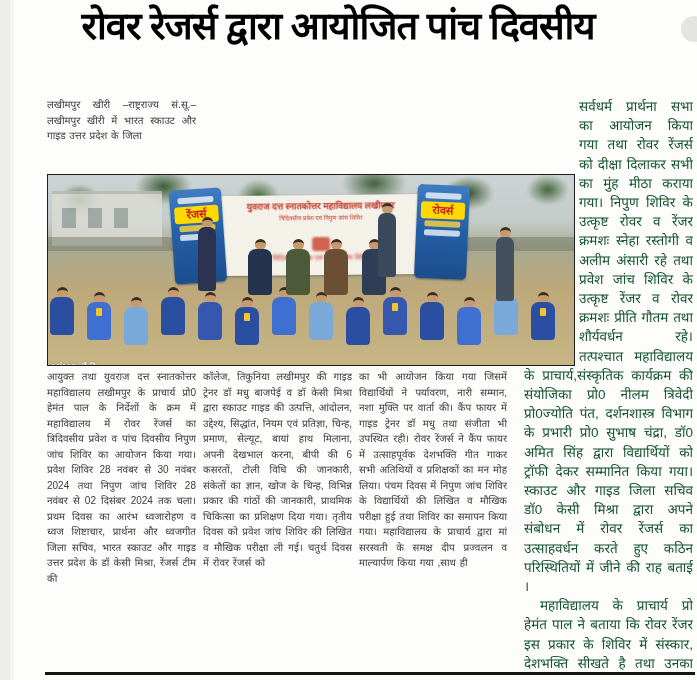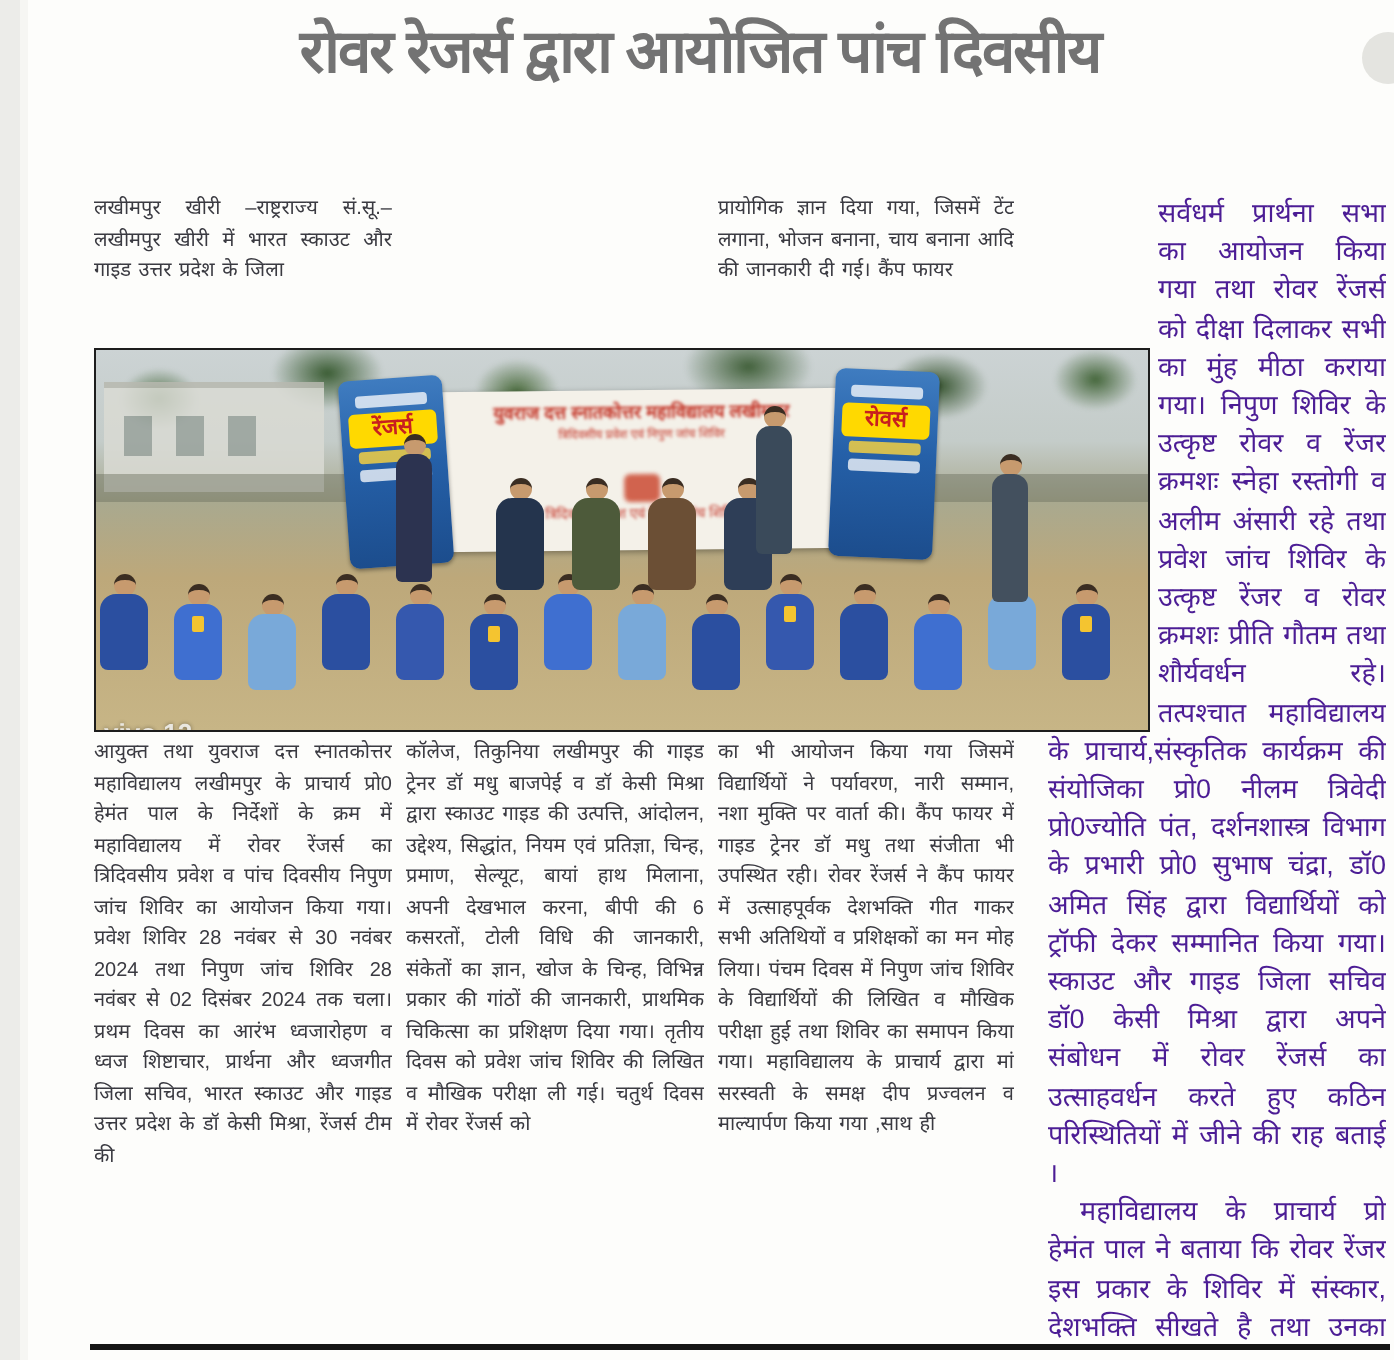--- a/index.html
+++ b/index.html
@@ -3,32 +3,32 @@
 <meta charset="utf-8">
 <style>
   html,body{margin:0;padding:0;background:#ffffff;}
   #page{position:relative;width:697px;height:680px;background:#fdfdfb;overflow:hidden;
         font-family:"Liberation Sans",sans-serif;}
   .edge-strip{position:absolute;left:0;top:0;width:10px;height:680px;background:#ecece9;}
   .edge-strip2{position:absolute;left:10px;top:0;width:4px;height:680px;background:#f6f6f3;}
   .corner-blob{position:absolute;right:-10px;top:16px;width:26px;height:26px;border-radius:50%;
                background:#e4e4e0;}
   
-  .headline{position:absolute;left:20px;top:4px;width:660px;text-align:center;
-            color:#737373;font-weight:700;line-height:45px;font-size:30px;letter-spacing:-1px;}
+  .headline{position:absolute;left:8px;top:4px;width:660px;text-align:center;
+            color:#000000;font-weight:700;line-height:45px;font-size:38px;letter-spacing:-1px;}
   
   .col{position:absolute;text-align:justify;color:#3a3a41;font-size:10px;line-height:15.5px;
        overflow:hidden;word-spacing:1px;}
   .col-top{top:97px;height:76px;}
   .col-bottom{top:369px;height:301px;}
   .c1{left:47px;width:149px;}
   .c2{left:203px;width:149px;}
   .c3{left:359px;width:148px;}
   .col4{position:absolute;left:524px;top:97px;width:169px;height:573px;text-align:justify;
-        color:#4c1d95;font-size:13.5px;line-height:19.2px;overflow:hidden;word-spacing:1px;}
+        color:#14532d;font-size:13.5px;line-height:19.2px;overflow:hidden;word-spacing:1px;}
   .col4 p{margin:0;}
   .col4 p.p2{text-indent:16px;}
   .intrude{float:left;width:55px;height:192px;margin-top:76px;}
   
   .photo{position:absolute;left:47px;top:174px;width:526px;height:190px;border:1px solid #1d1d1d;
          overflow:hidden;background:linear-gradient(180deg,#ccd3d4 0%,#c4ccc9 24%,#a9a98f 40%,
                   #bda87a 60%,#c7b586 100%);}
   .trees{position:absolute;left:0;top:-14px;width:100%;height:64px;
          background:
           radial-gradient(28px 22px at 6% 60%,#44663a 0%,rgba(68,102,58,0) 70%),
@@ -85,21 +85,20 @@
 <div id="page">
   <div class="edge-strip"></div>
   <div class="edge-strip2"></div>
   <div class="corner-blob"></div>
 
   <div class="headline">
     <div>रोवर रेजर्स द्वारा आयोजित पांच दिवसीय</div>
   </div>
 
   <div class="col col-top c1">लखीमपुर खीरी –राष्ट्रराज्य सं.सू.– लखीमपुर खीरी में भारत स्काउट और गाइड उत्तर प्रदेश के जिला</div>
-  <div class="col col-top c3">प्रायोगिक ज्ञान दिया गया, जिसमें टेंट लगाना, भोजन बनाना, चाय बनाना आदि की जानकारी दी गई। कैंप फायर</div>
 
   <div class="col4">
     <div class="intrude"></div>
     <p>सर्वधर्म प्रार्थना सभा का आयोजन किया गया तथा रोवर रेंजर्स को दीक्षा दिलाकर सभी का मुंह मीठा कराया गया। निपुण शिविर के उत्कृष्ट रोवर व रेंजर क्रमशः स्नेहा रस्तोगी व अलीम अंसारी रहे तथा प्रवेश जांच शिविर के उत्कृष्ट रेंजर व रोवर क्रमशः प्रीति गौतम तथा शौर्यवर्धन रहे। तत्पश्चात महाविद्यालय के प्राचार्य,संस्कृतिक कार्यक्रम की संयोजिका प्रो0 नीलम त्रिवेदी प्रो0ज्योति पंत, दर्शनशास्त्र विभाग के प्रभारी प्रो0 सुभाष चंद्रा, डॉ0 अमित सिंह द्वारा विद्यार्थियों को ट्रॉफी देकर सम्मानित किया गया। स्काउट और गाइड जिला सचिव डॉ0 केसी मिश्रा द्वारा अपने संबोधन में रोवर रेंजर्स का उत्साहवर्धन करते हुए कठिन परिस्थितियों में जीने की राह बताई ।</p>
     <p class="p2">महाविद्यालय के प्राचार्य प्रो हेमंत पाल ने बताया कि रोवर रेंजर इस प्रकार के शिविर में संस्कार, देशभक्ति सीखते है तथा उनका सर्वांगीण विकास भी होता है।</p>
   </div>
 
   <div class="photo">
     <div class="trees"></div>
     <div class="building">

